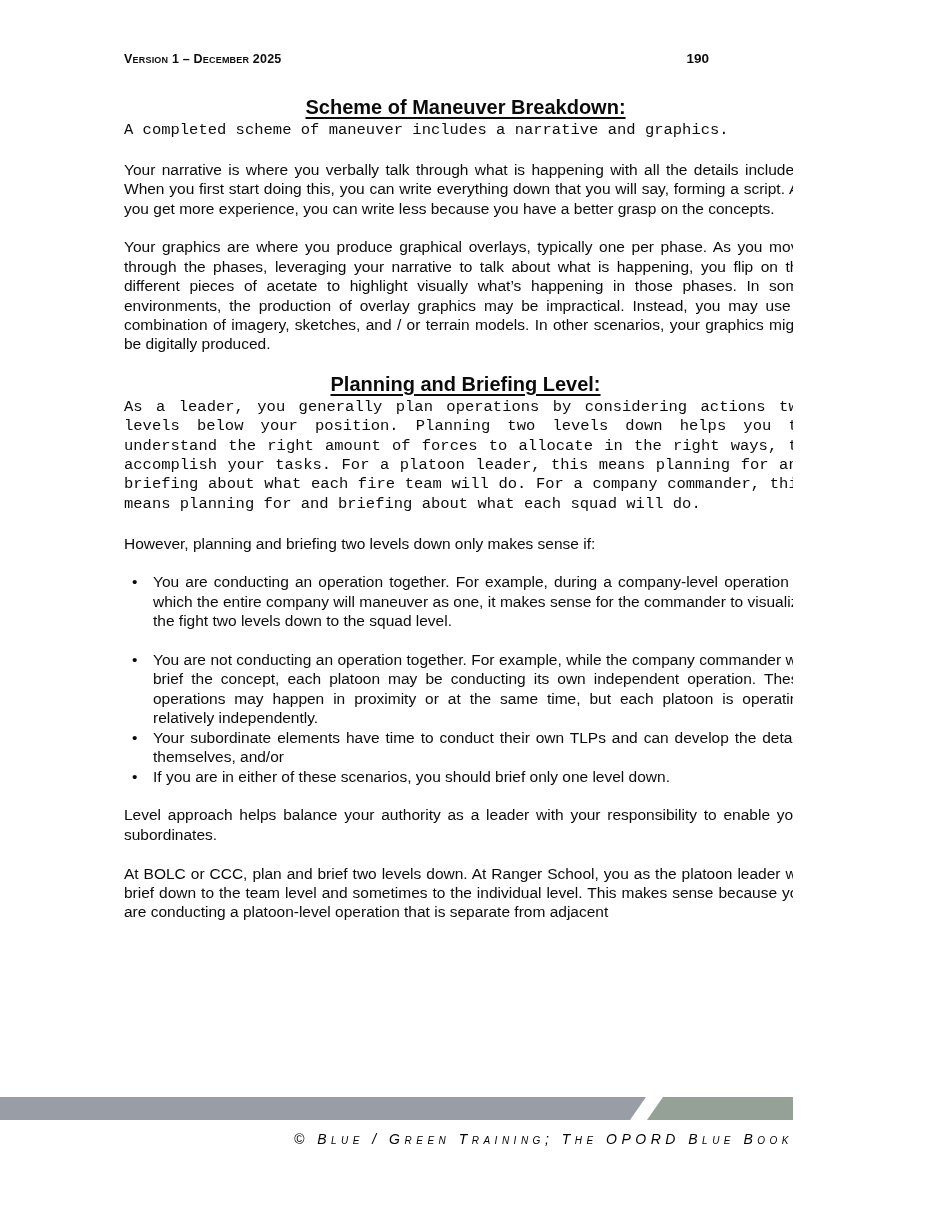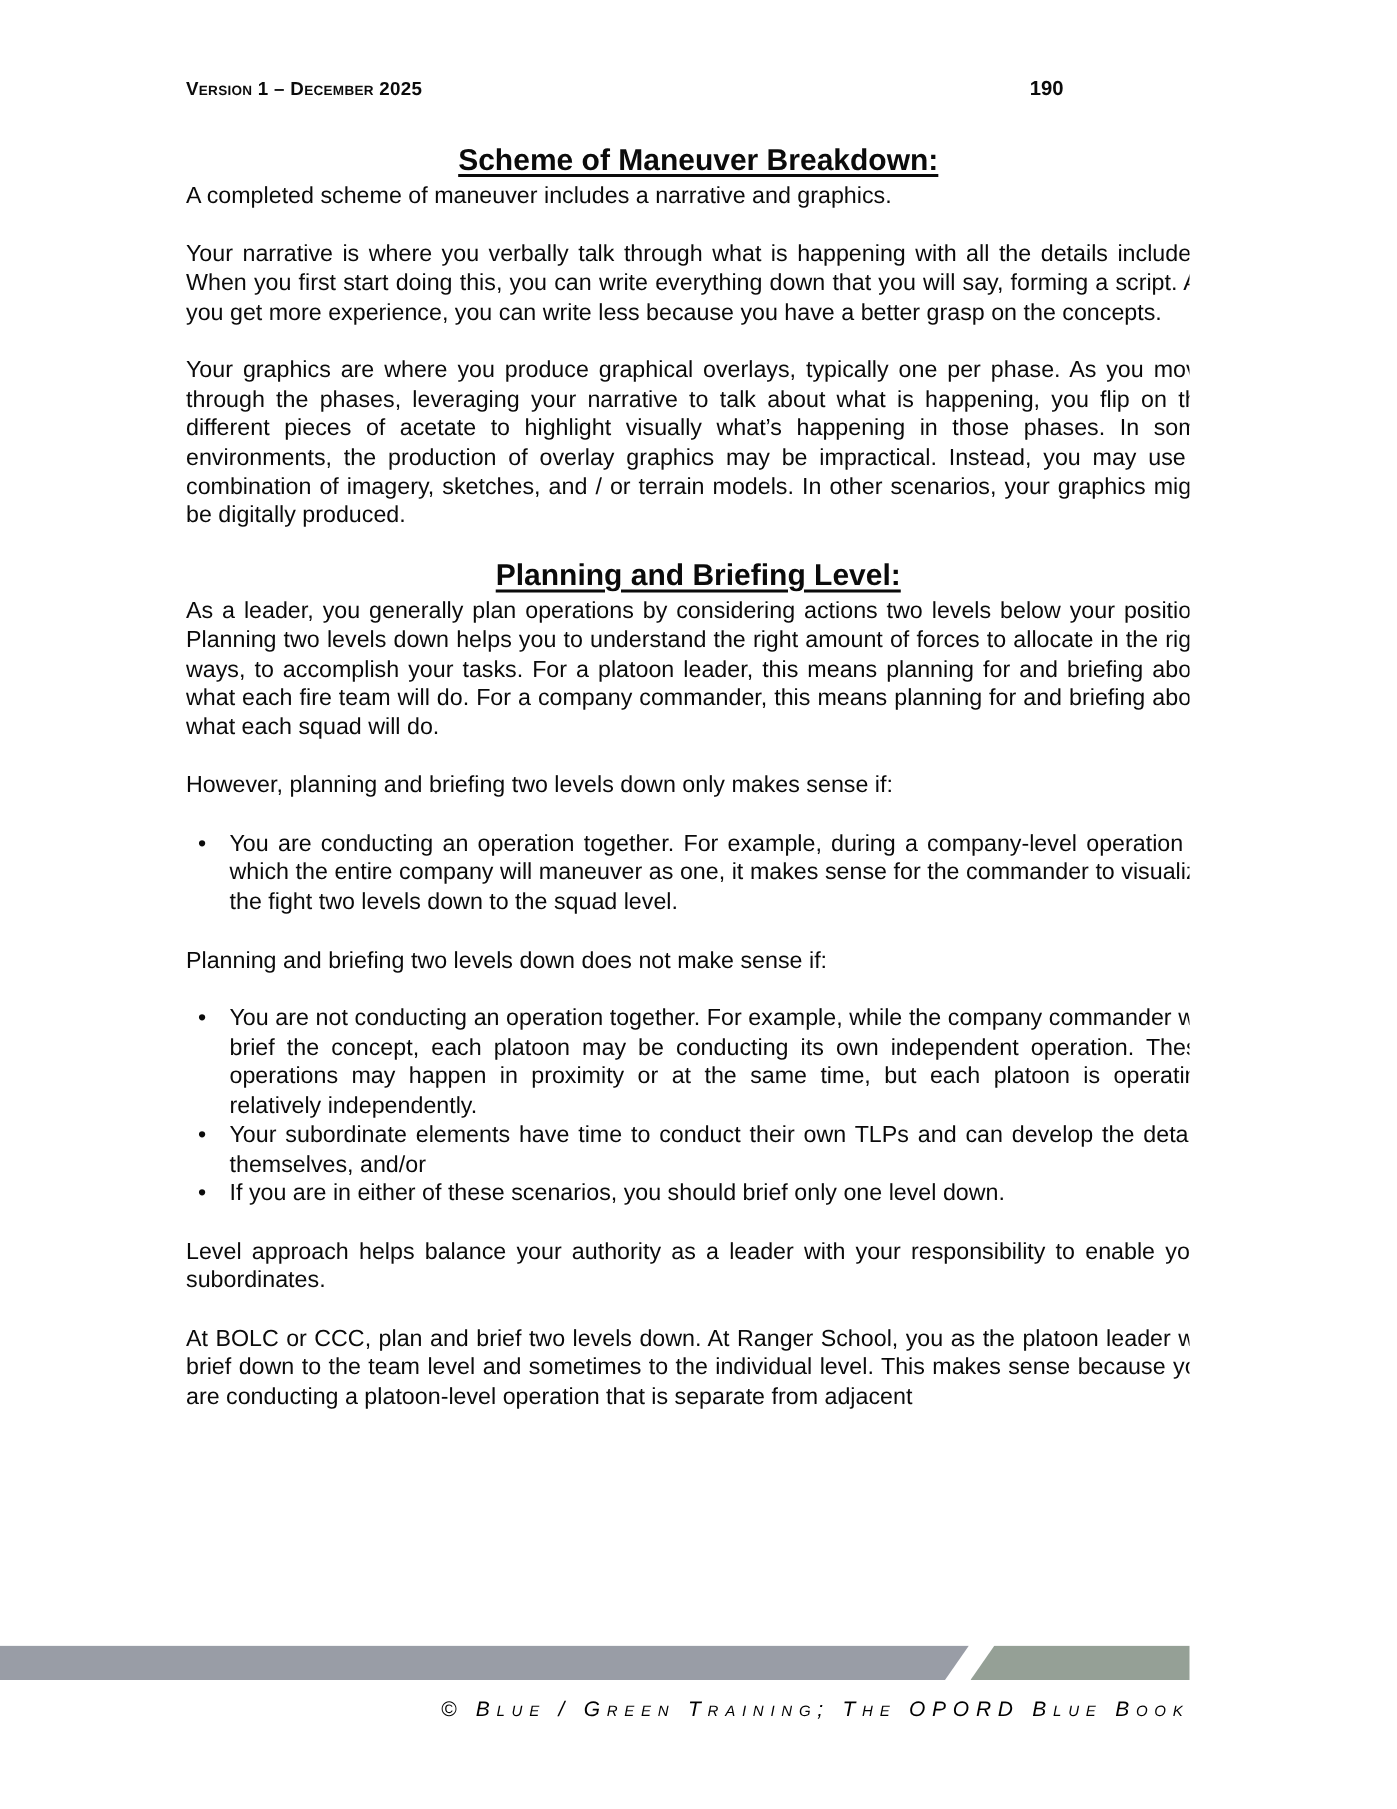--- a/index.html
+++ b/index.html
@@ -49,21 +49,21 @@
     line-height: 23px;
     font-weight: bold;
     margin: 19px 0 2px 0;
     text-align: center;
     text-decoration: underline;
     text-decoration-thickness: 2px;
     text-underline-offset: 3px;
   }
   .section-heading.first { margin-top: 0; }
   .content p { margin: 19.4px 0 0 0; }
-  .content p.tight { margin-top: 0; }
+  .content p.tight { margin-top: 0; font-family: Liberation Mono, monospace; }
   ul.bullets {
     list-style: none;
     margin: 19.4px 0 0 0;
     padding: 0;
   }
   ul.bullets li {
     position: relative;
     padding-left: 29px;
     text-align: justify;
   }
@@ -121,21 +121,20 @@
     <p class="tight">A completed scheme of maneuver includes a narrative and graphics.</p>
     <p>Your narrative is where you verbally talk through what is happening with all the details included. When you first start doing this, you can write everything down that you will say, forming a script. As you get more experience, you can write less because you have a better grasp on the concepts.</p>
     <p>Your graphics are where you produce graphical overlays, typically one per phase. As you move through the phases, leveraging your narrative to talk about what is happening, you flip on the different pieces of acetate to highlight visually what’s happening in those phases. In some environments, the production of overlay graphics may be impractical. Instead, you may use a combination of imagery, sketches, and / or terrain models. In other scenarios, your graphics might be digitally produced.</p>
 
     <h2 class="section-heading">Planning and Briefing Level:</h2>
     <p class="tight">As a leader, you generally plan operations by considering actions two levels below your position. Planning two levels down helps you to understand the right amount of forces to allocate in the right ways, to accomplish your tasks.  For a platoon leader, this means planning for and briefing about what each fire team will do. For a company commander, this means planning for and briefing about what each squad will do.</p>
     <p>However, planning and briefing two levels down only makes sense if:</p>
     <ul class="bullets">
       <li>You are conducting an operation together. For example, during a company-level operation in which the entire company will maneuver as one, it makes sense for the commander to visualize the fight two levels down to the squad level.</li>
     </ul>
-    <p>Planning and briefing two levels down does not make sense if:</p>
     <ul class="bullets">
       <li>You are not conducting an operation together. For example, while the company commander will brief the concept, each platoon may be conducting its own independent operation. These operations may happen in proximity or at the same time, but each platoon is operating relatively independently.</li>
       <li>Your subordinate elements have time to conduct their own TLPs and can develop the details themselves, and/or</li>
       <li>If you are in either of these scenarios, you should brief only one level down.</li>
     </ul>
     <p>Level approach helps balance your authority as a leader with your responsibility to enable your subordinates.</p>
     <p>At BOLC or CCC, plan and brief two levels down. At Ranger School, you as the platoon leader will brief down to the team level and sometimes to the individual level. This makes sense because you are conducting a platoon-level operation that is separate from adjacent</p>
 
   </main>
 

